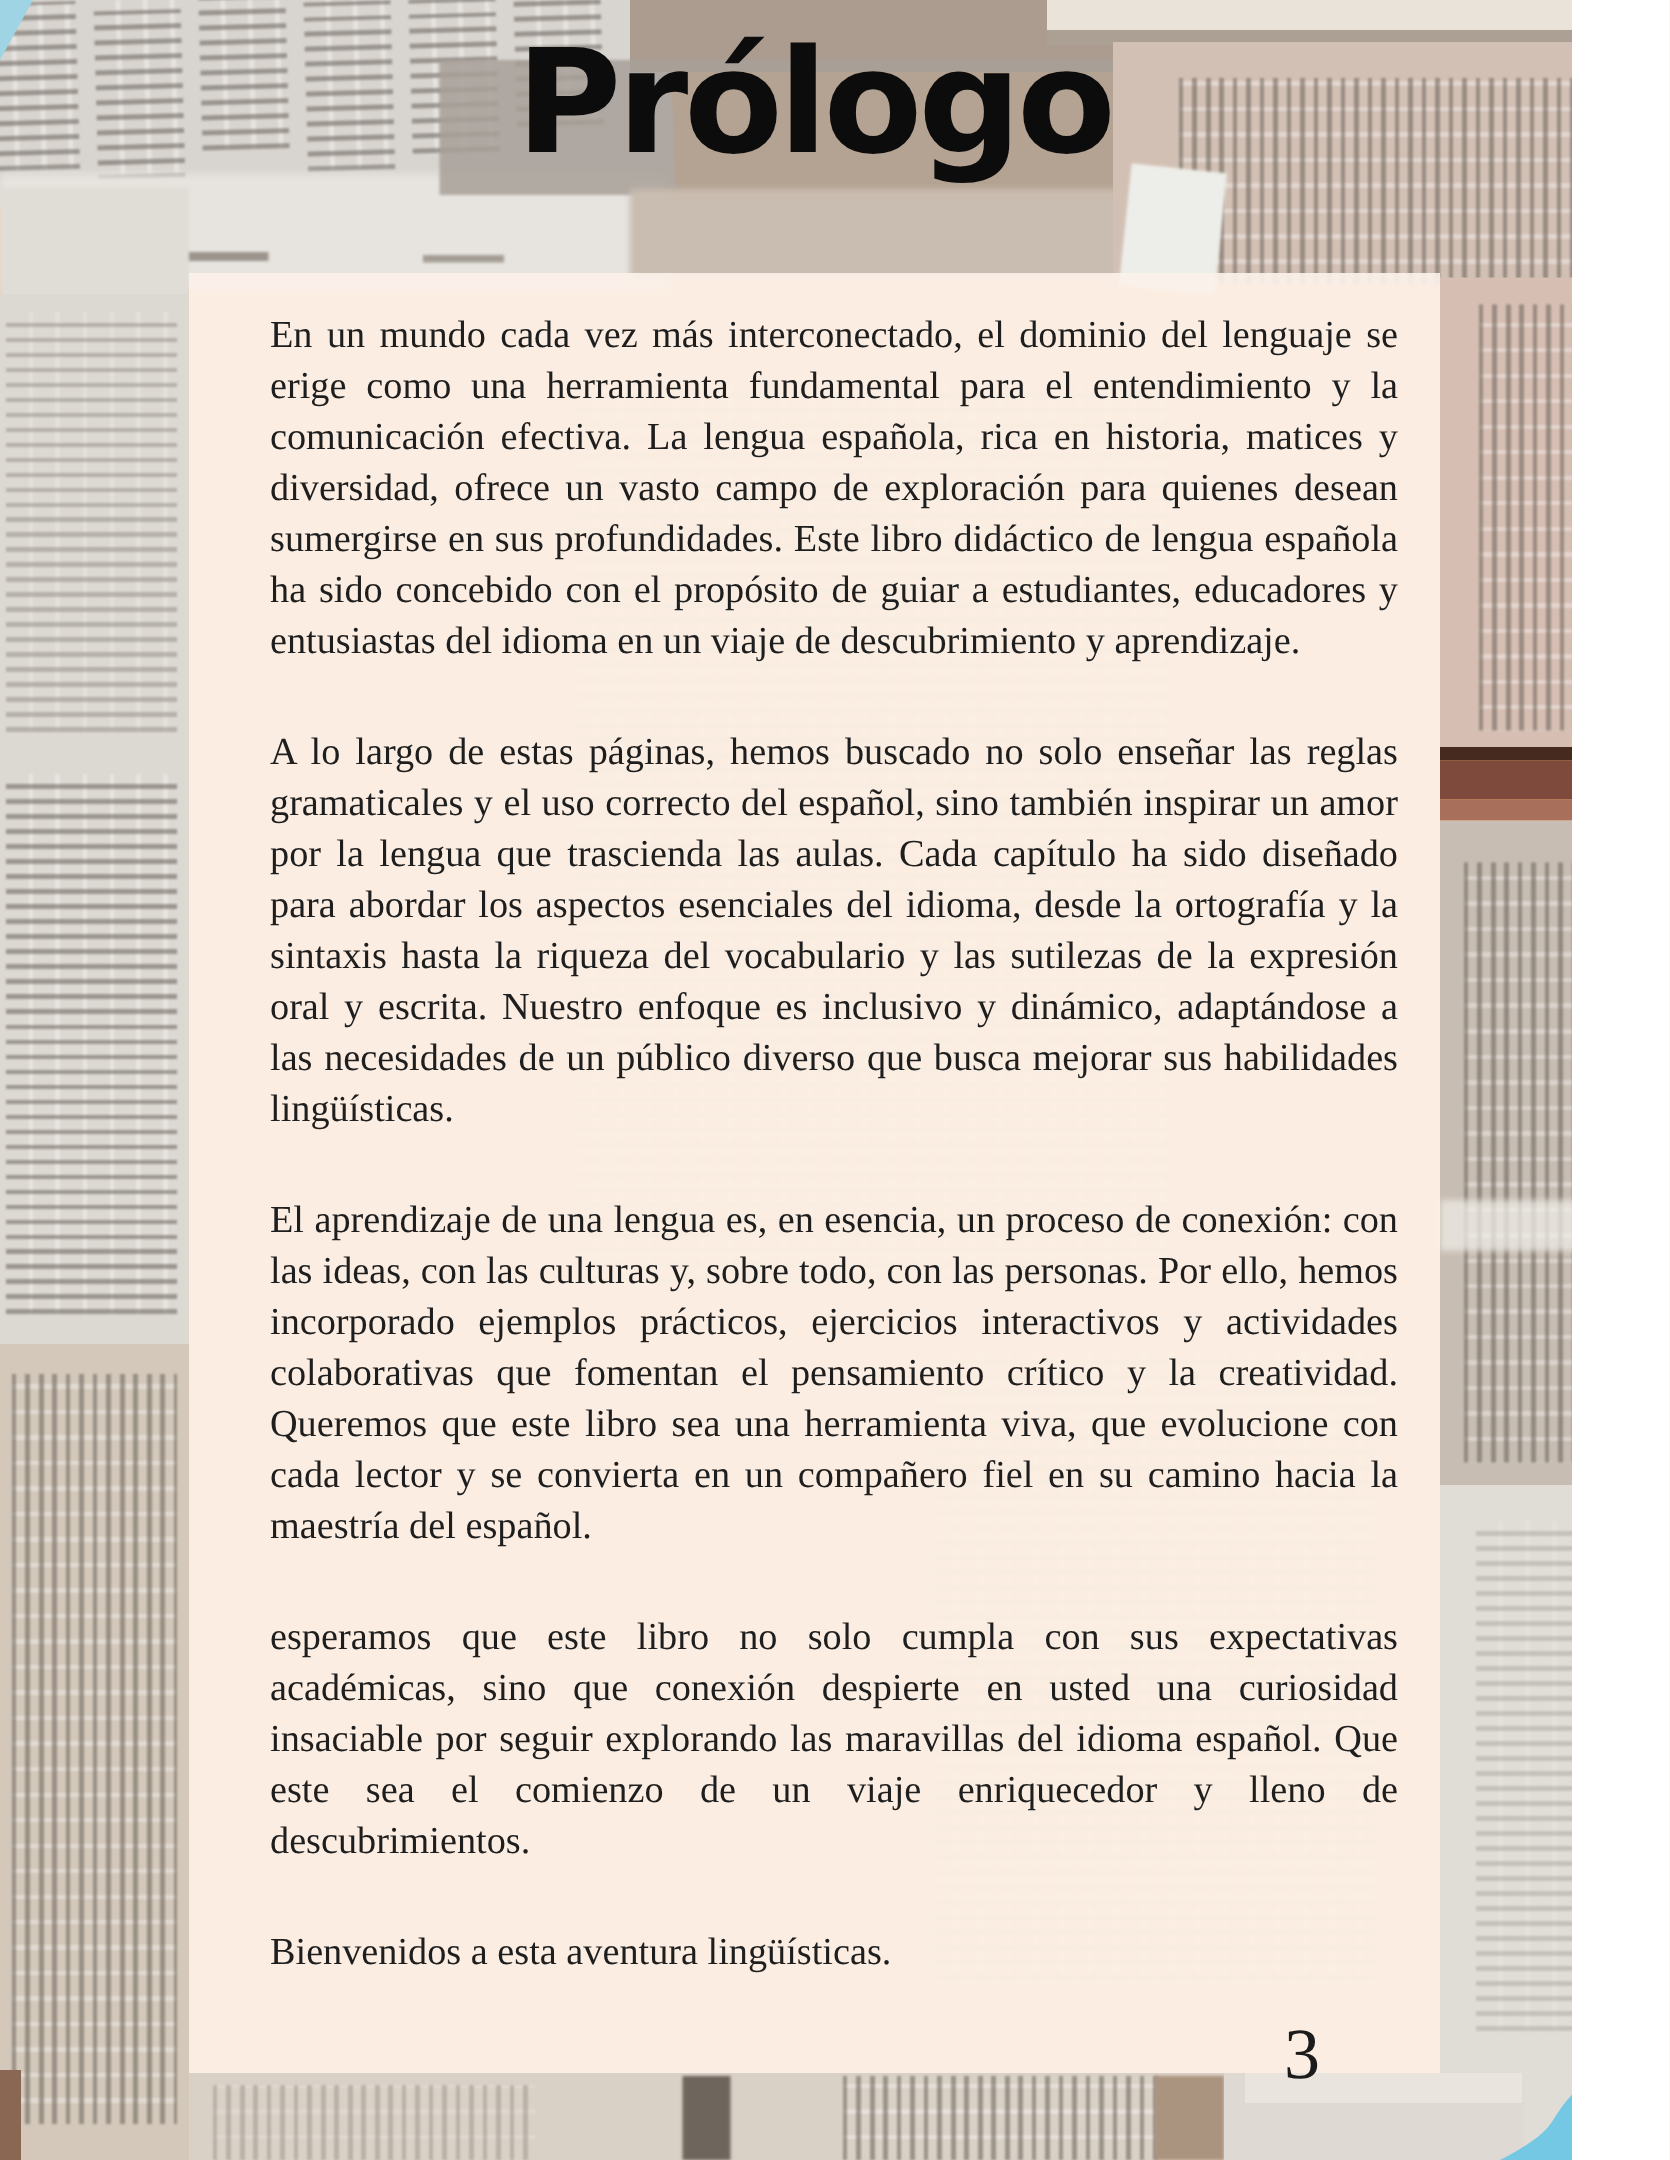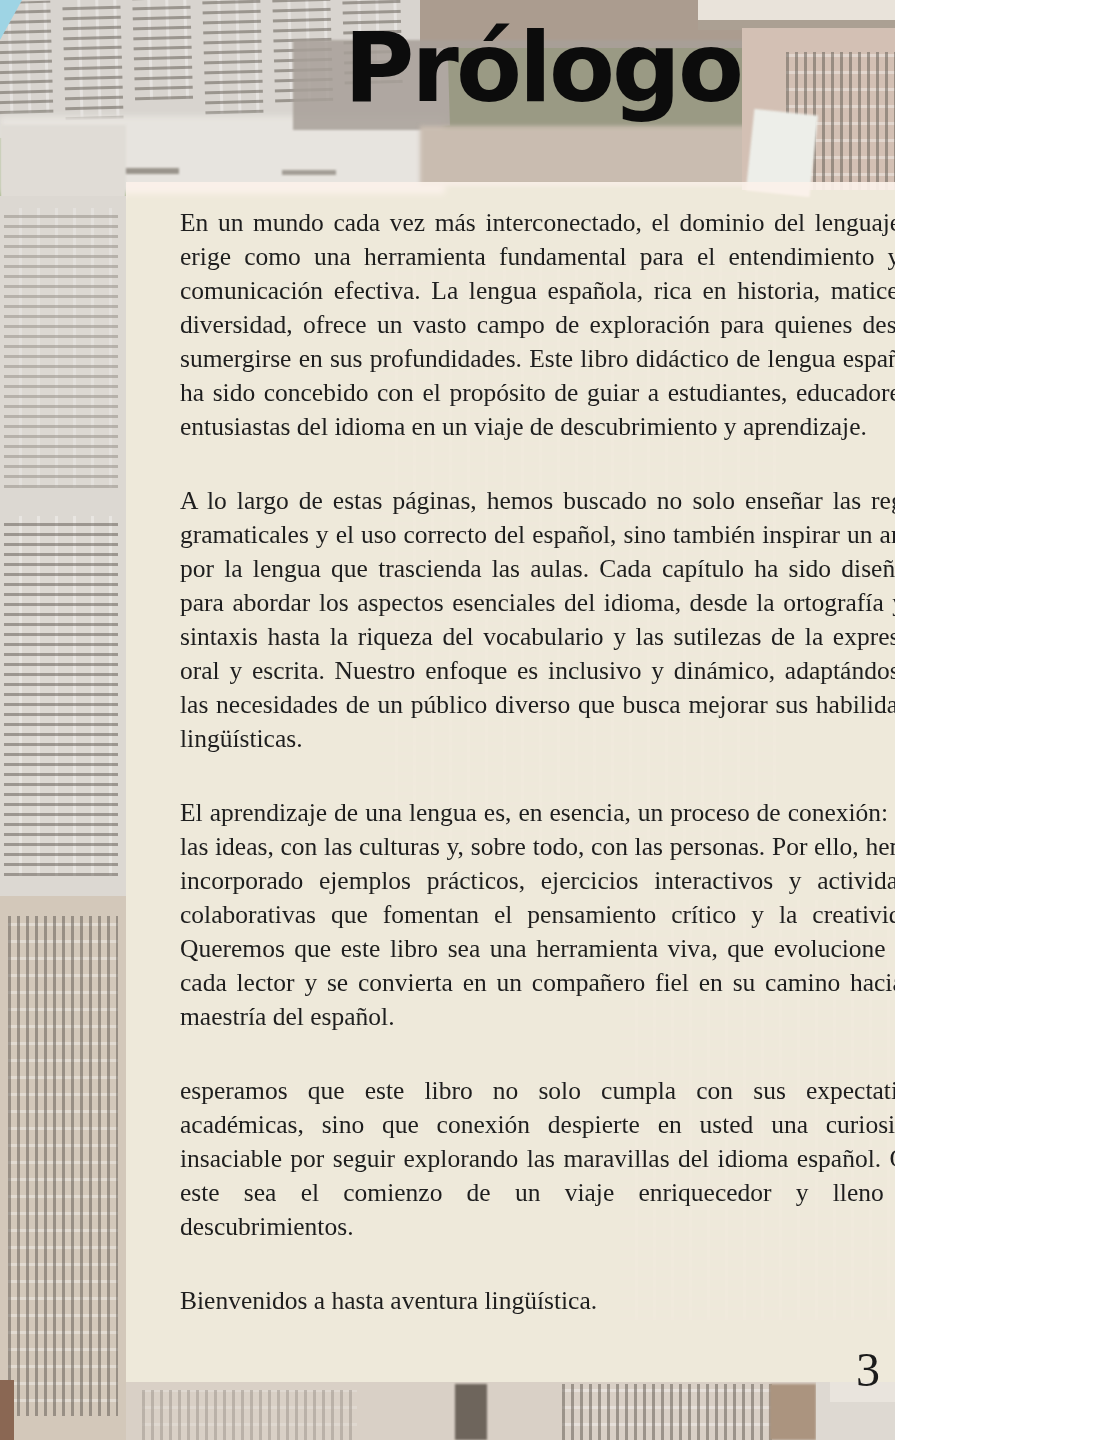--- a/index.html
+++ b/index.html
@@ -1,18 +1,18 @@
 <!DOCTYPE html>
 <html><head>
 <meta charset="utf-8">
 <style>
   html,body { margin:0; padding:0; }
   .stage {
-    position:relative; width:895px; height:1440px; overflow:hidden;
-    background:#4d7c0f; font-family:"Liberation Sans", sans-serif;
+    position:relative; width:1048px; height:1440px; overflow:hidden;
+    background:#fdba74; font-family:"Liberation Sans", sans-serif;
   }
   .abs { position:absolute; }
 
   
   .tx-h {
     background-image:
       repeating-linear-gradient(0deg, rgba(104,97,89,.55) 0 3px, rgba(0,0,0,0) 3px 10px),
       repeating-linear-gradient(90deg, rgba(255,255,255,0) 0 15px, rgba(255,255,255,.35) 15px 18px);
     filter: blur(.7px);
   }
@@ -166,18 +166,18 @@
     <path d="M118,7 C100,4 88,10 80,18 C70,28 72,40 62,48 C52,56 46,64 40,74 C34,84 20,92 5,100 L118,100 Z" fill="#75c8e3"></path>
   </svg>
 
   <h1 class="abs title">Prólogo</h1>
 
   <div class="abs panel">
     <p>En un mundo cada vez más interconectado, el dominio del lenguaje se erige como una herramienta fundamental para el entendimiento y la comunicación efectiva. La lengua española, rica en historia, matices y diversidad, ofrece un vasto campo de exploración para quienes desean sumergirse en sus profundidades. Este libro didáctico de lengua española ha sido concebido con el propósito de guiar a estudiantes, educadores y entusiastas del idioma en un viaje de descubrimiento y aprendizaje.</p>
     <p>A lo largo de estas páginas, hemos buscado no solo enseñar las reglas gramaticales y el uso correcto del español, sino también inspirar un amor por la lengua que trascienda las aulas. Cada capítulo ha sido diseñado para abordar los aspectos esenciales del idioma, desde la ortografía y la sintaxis hasta la riqueza del vocabulario y las sutilezas de la expresión oral y escrita. Nuestro enfoque es inclusivo y dinámico, adaptándose a las necesidades de un público diverso que busca mejorar sus habilidades lingüísticas.</p>
     <p>El aprendizaje de una lengua es, en esencia, un proceso de conexión: con las ideas, con las culturas y, sobre todo, con las personas. Por ello, hemos incorporado ejemplos prácticos, ejercicios interactivos y actividades colaborativas que fomentan el pensamiento crítico y la creatividad. Queremos que este libro sea una herramienta viva, que evolucione con cada lector y se convierta en un compañero fiel en su camino hacia la maestría del español.</p>
     <p>esperamos que este libro no solo cumpla con sus expectativas académicas, sino que conexión despierte en usted una curiosidad insaciable por seguir explorando las maravillas del idioma español. Que este sea el comienzo de un viaje enriquecedor y lleno de descubrimientos.</p>
-    <p class="closing">Bienvenidos a hasta aventura lingüística.</p>
+    <p class="closing">Bienvenidos a esta aventura lingüísticas.</p>
   </div>
 
   <div class="abs page-number">3</div>
 
 </div>
 
 </body></html>

